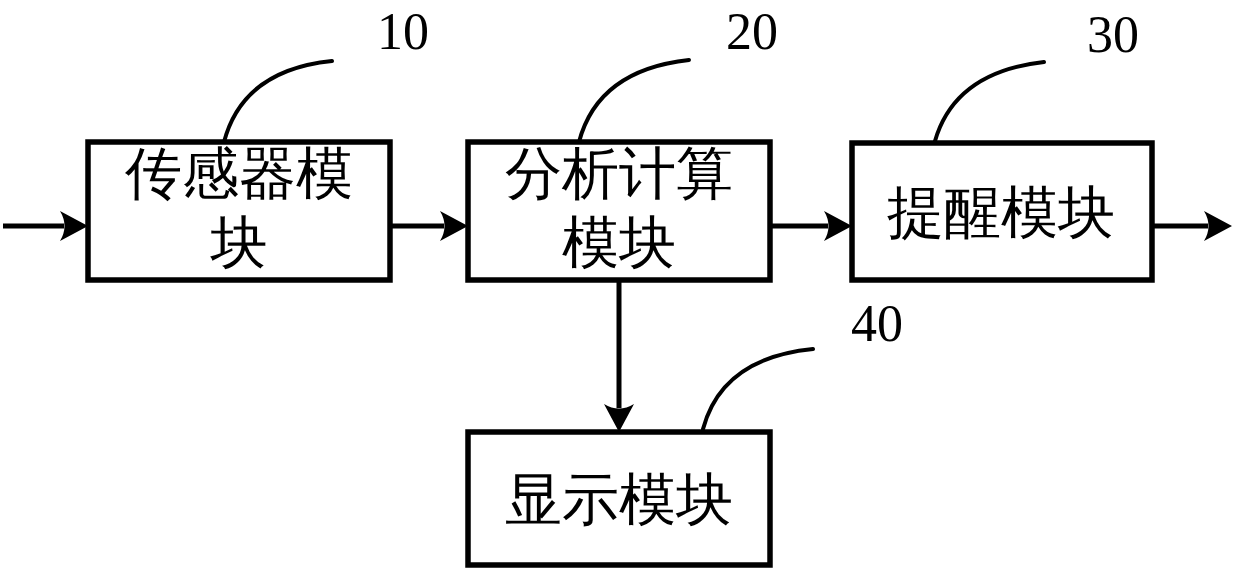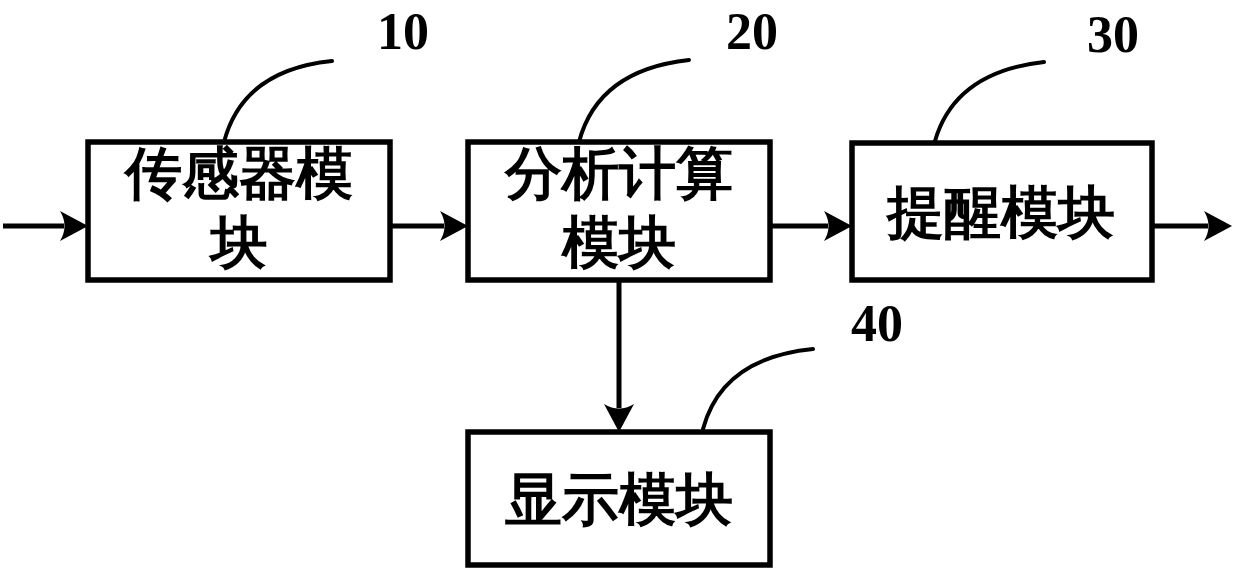--- a/index.html
+++ b/index.html
@@ -6,21 +6,20 @@
     margin: 0;
     padding: 0;
     background: #ffffff;
   }
   .stage {
     position: relative;
     width: 1240px;
     height: 580px;
     background: #ffffff;
     overflow: hidden;
-    font-weight: bold;
   }
   svg { display: block; }
   .box {
     fill: #ffffff;
     stroke: #000000;
     stroke-width: 5.5;
   }
   .shaft {
     stroke: #000000;
     stroke-width: 5;

